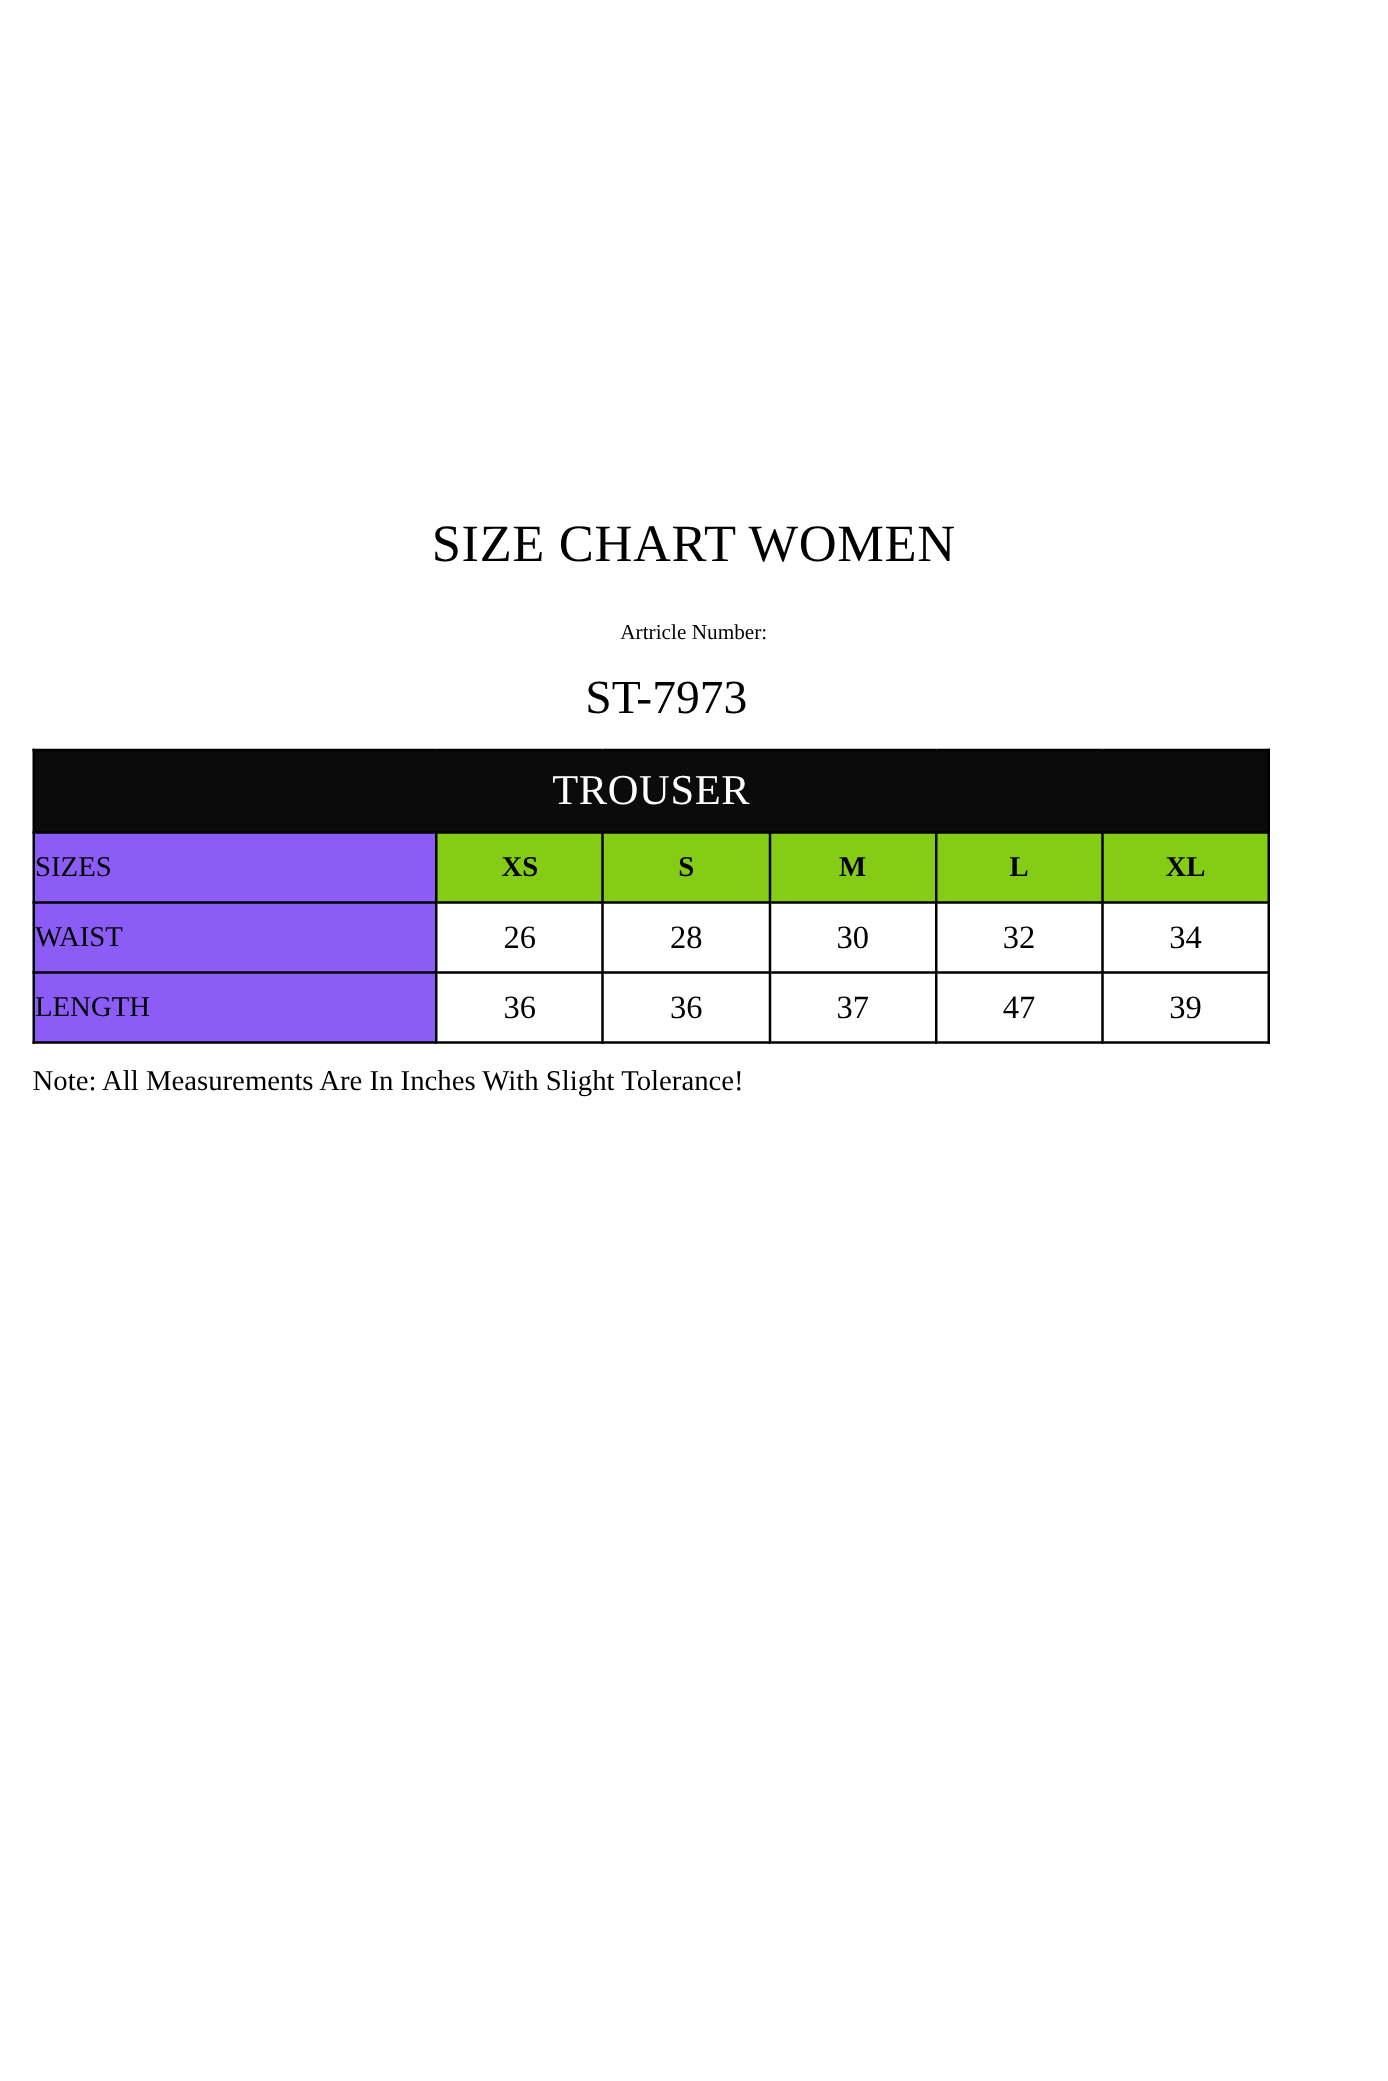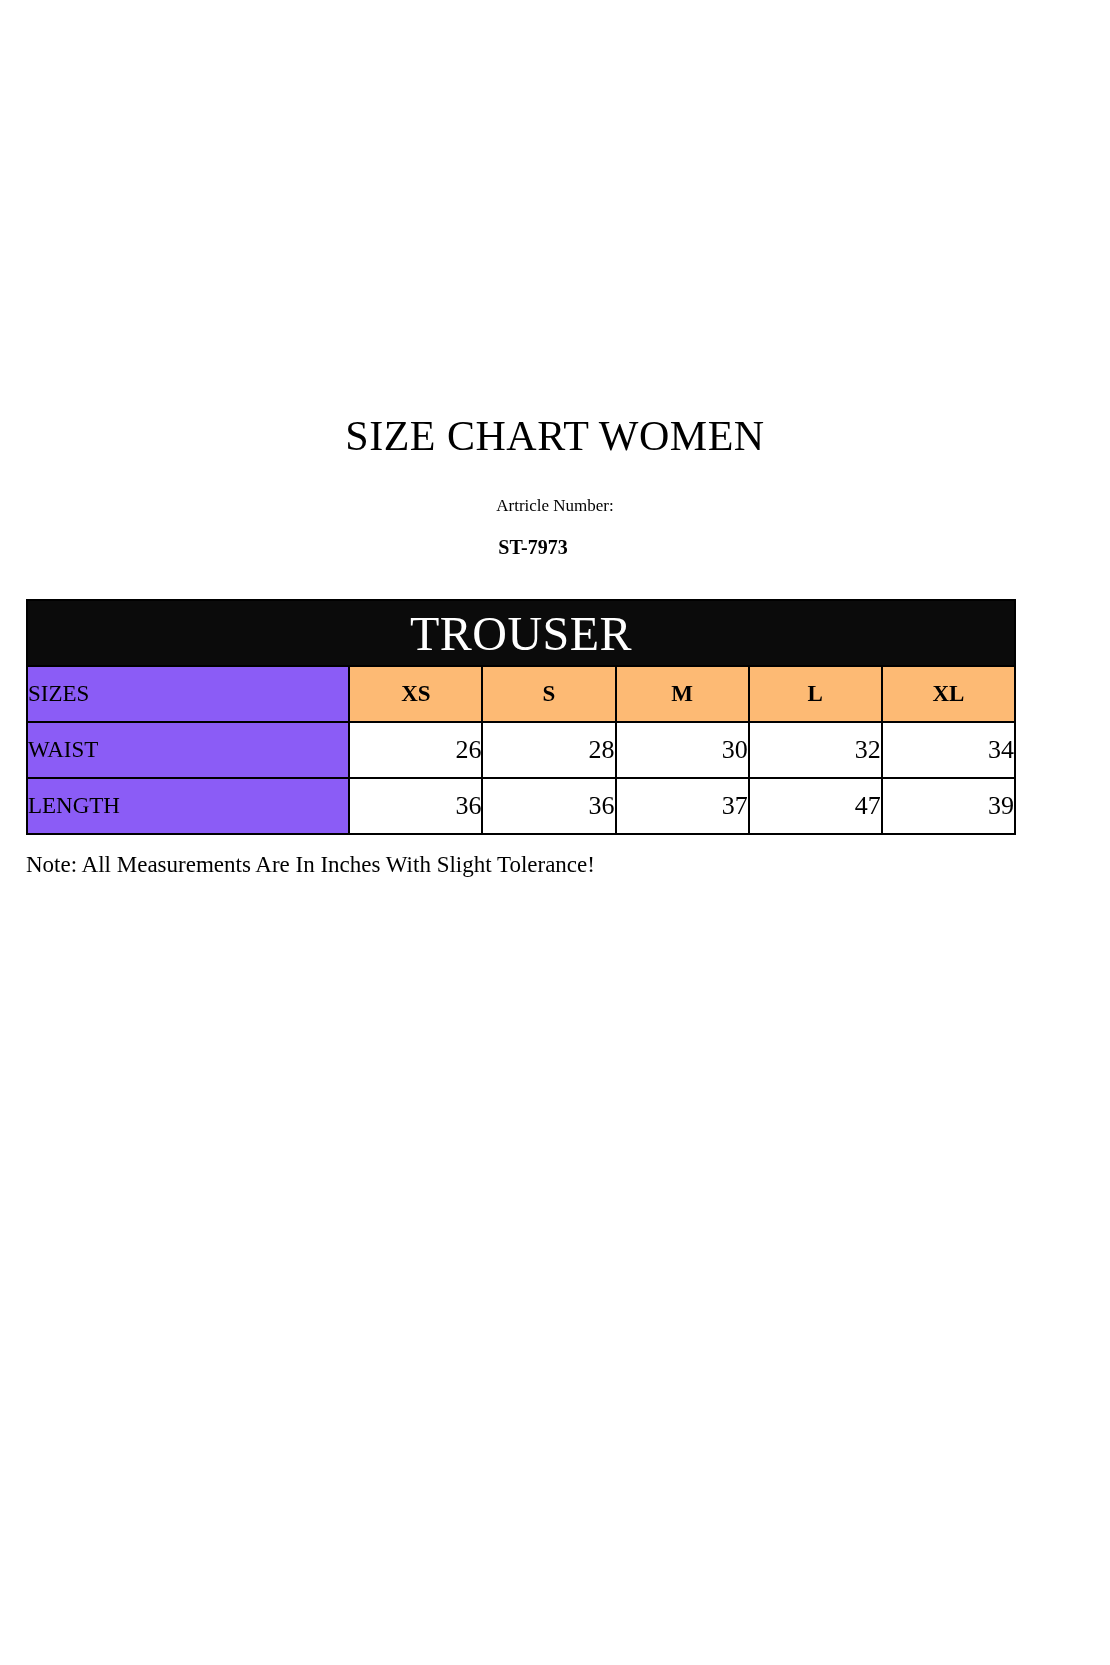--- a/index.html
+++ b/index.html
@@ -42,22 +42,22 @@
     text-align: center;
     font-size: 17px;
     font-weight: 400;
   }
   .article-code {
     position: absolute;
     left: 0;
     top: 536px;
     width: 1066px;
     text-align: center;
-    font-size: 20px;
-    font-weight: bold;
+    font-size: 38px;
+    font-weight: normal;
   }
   .table-wrap {
     position: absolute;
     left: 26px;
     top: 599px;
     width: 990px;
   }
   table.size-table {
     border-collapse: collapse;
     width: 990px;
@@ -65,43 +65,43 @@
   }
   table.size-table td, table.size-table th {
     border: 2px solid #000000;
     padding: 0;
     margin: 0;
   }
   .cat-header {
     background: #0b0b0b;
     color: #ffffff;
     text-align: center;
-    font-size: 48px;
+    font-size: 34px;
     font-weight: 400;
     height: 64px;
     letter-spacing: 0.5px;
   }
   .row-label {
     background: #8b5cf6;
     text-align: left;
     padding-left: 8px;
     font-size: 23px;
     height: 54px;
     font-weight: 400;
   }
   .size-head {
-    background: #fdba74;
+    background: #84cc16;
     text-align: center;
     font-size: 23px;
     font-weight: bold;
     height: 54px;
   }
   .val {
     background: #ffffff;
-    text-align: right;
+    text-align: center;
     font-size: 26px;
     height: 54px;
     font-weight: 400;
   }
   .note {
     position: absolute;
     left: 26px;
     top: 852px;
     font-size: 23px;
     font-weight: 400;

